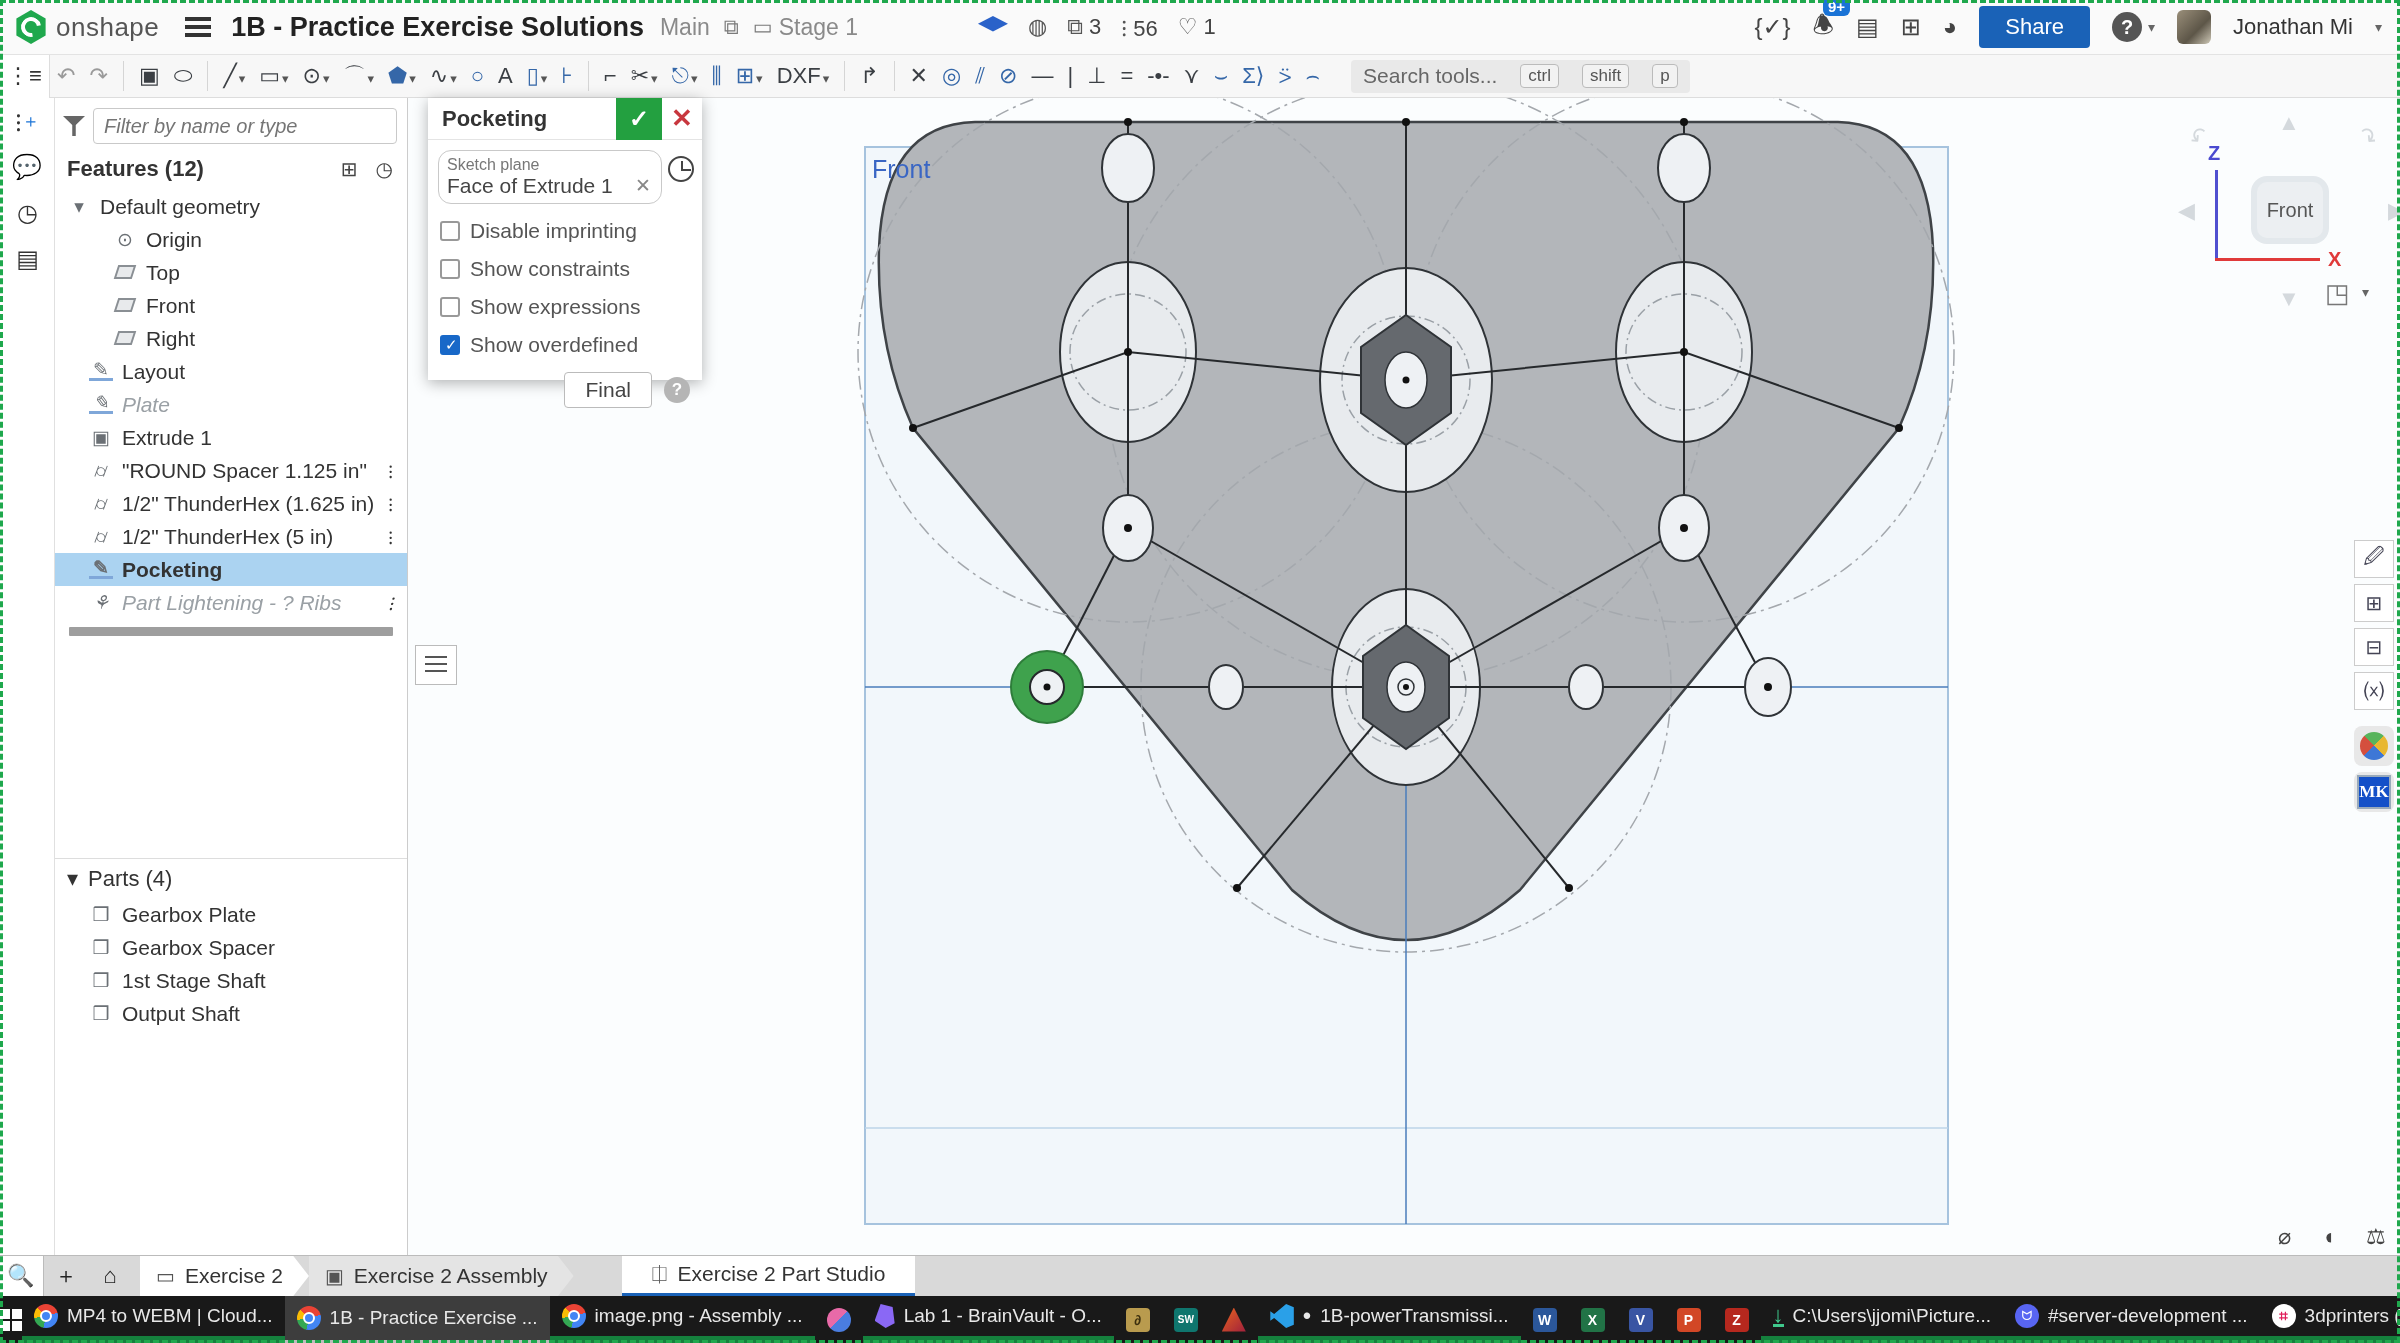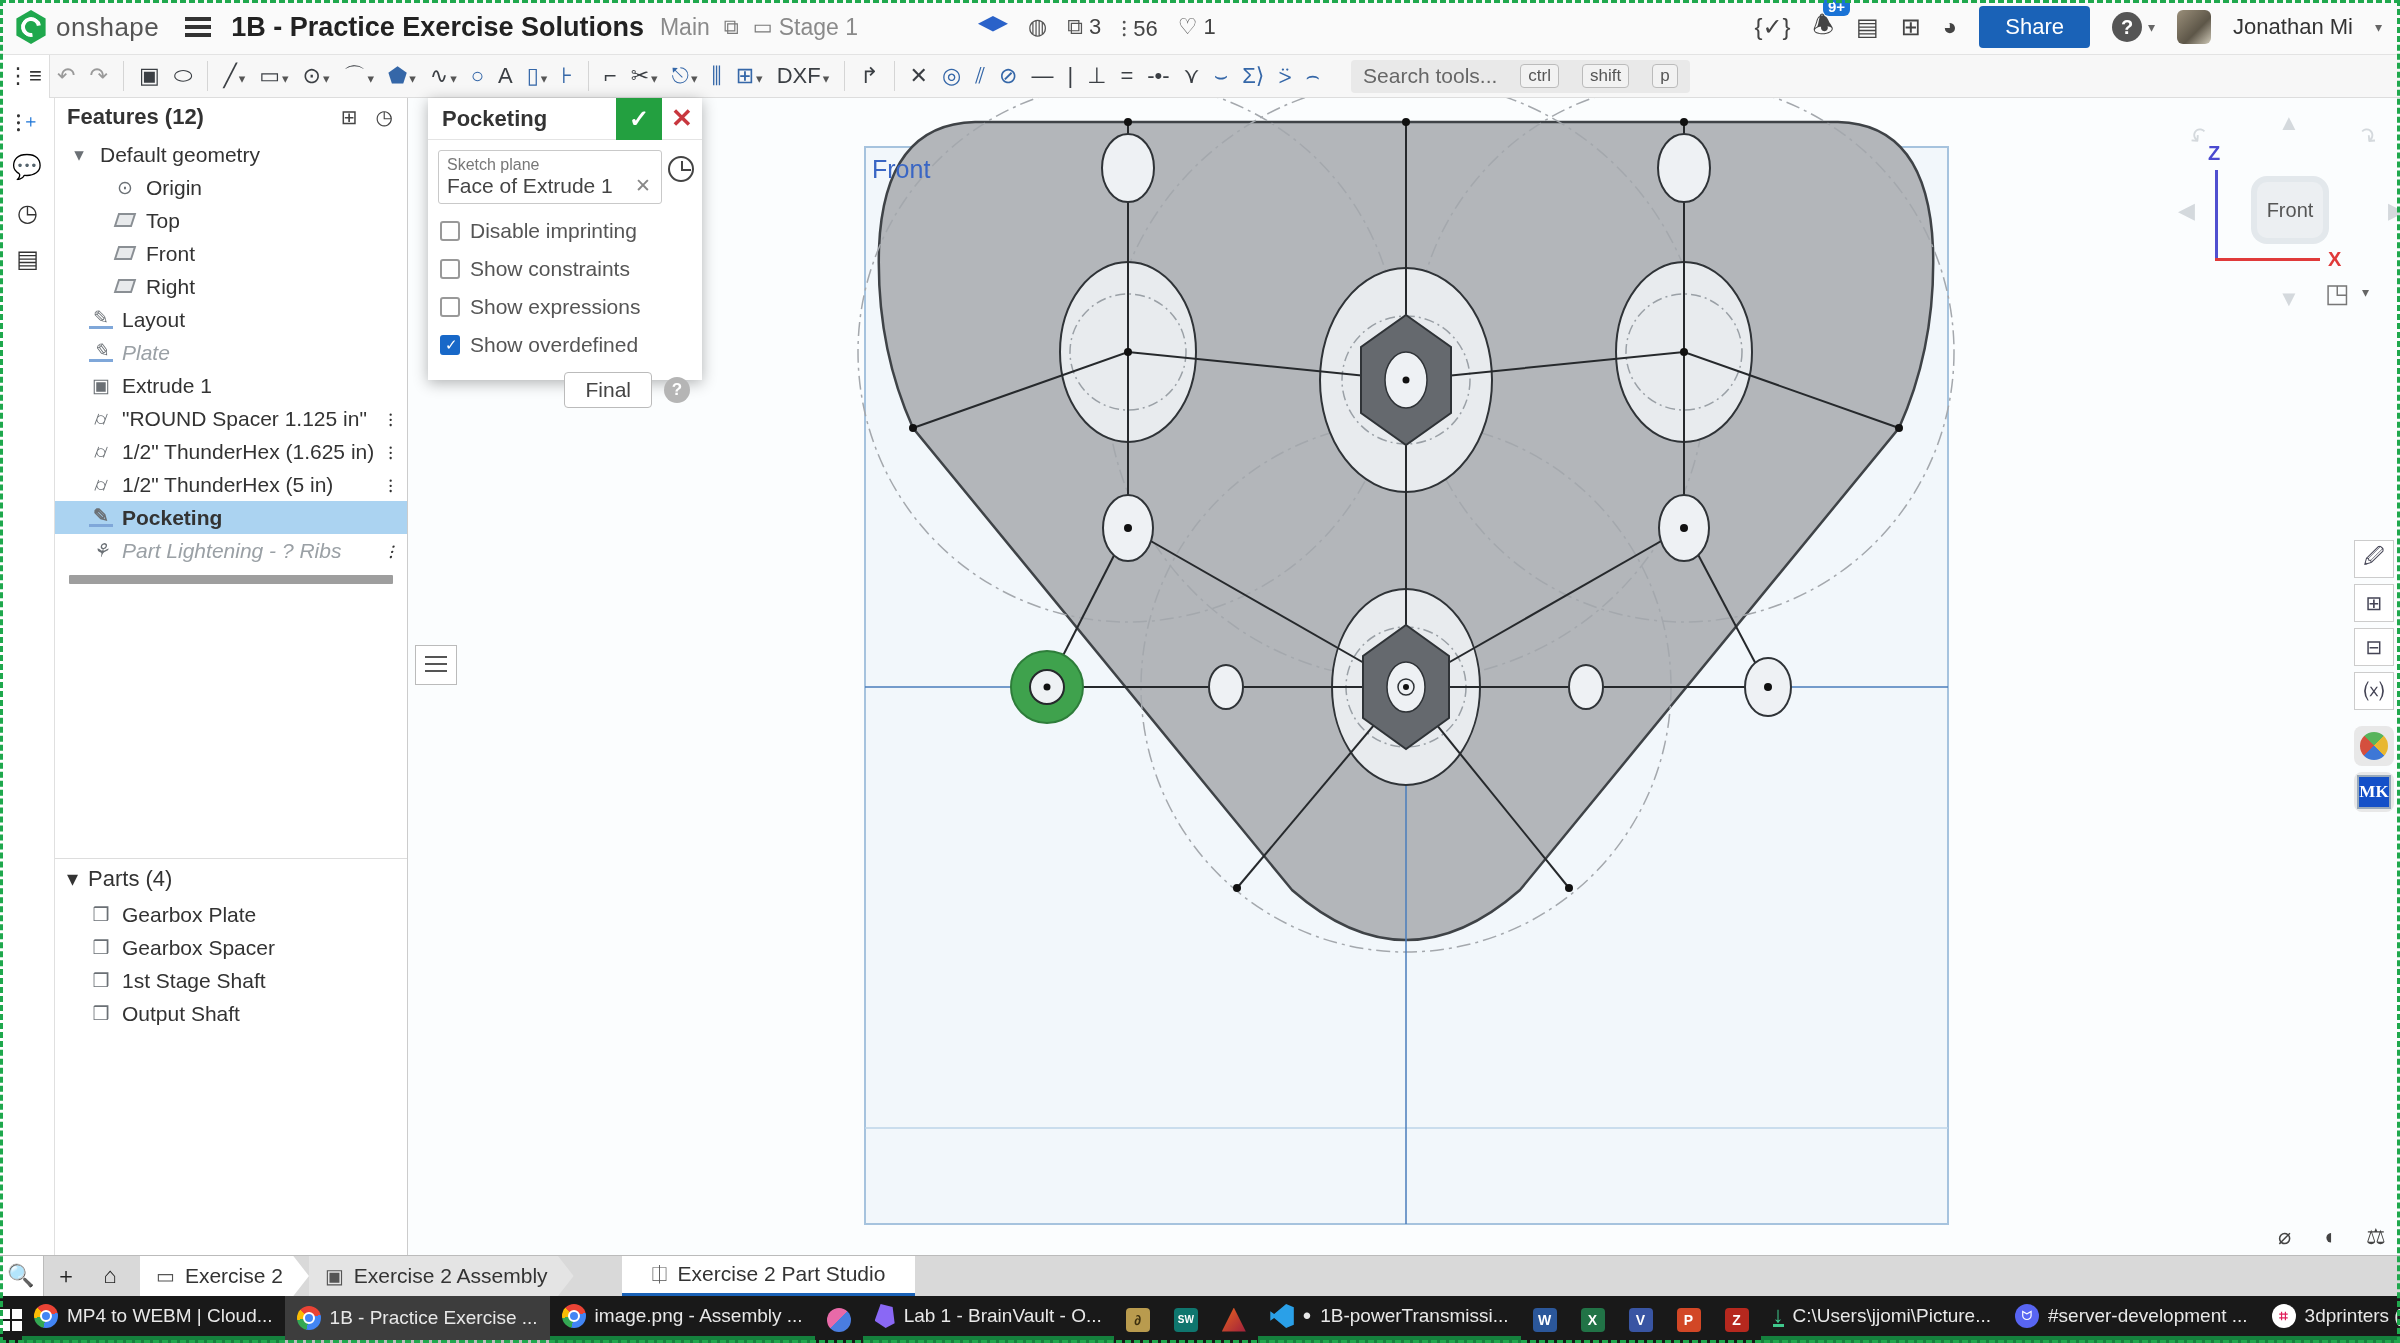--- a/index.html
+++ b/index.html
@@ -106,21 +106,21 @@
   .obsidian { width:20px; height:24px; background:#8a68f5; clip-path:polygon(30% 0,90% 12%,100% 80%,55% 100%,0 70%); flex:none; }
   .designer { background:linear-gradient(135deg,#e86aa8 0 50%,#4a7de0 50% 100%); }
   .matlab { width:24px; height:24px; background:linear-gradient(135deg,#e8641f,#a0203c); clip-path:polygon(50% 0,100% 100%,0 100%); flex:none; }
   .vscode { width:24px; height:24px; background:#2aa0e8; clip-path:polygon(68% 0,100% 14%,100% 86%,68% 100%,18% 58%,2% 70%,2% 30%,18% 42%); flex:none; }
   .dl-arrow { color:#3fc98c; font-size:22px; border-bottom:3px solid #3fc98c; line-height:.9; }
   
   #dialog { position:absolute; left:428px; top:98px; width:274px; height:282px; background:#fff; box-shadow:0 3px 14px rgba(0,0,0,.3); z-index:10; }
   .dlg-head { display:flex; align-items:center; height:42px; border-bottom:1px solid #e4e4e4; padding-left:14px; font-size:22px; font-weight:bold; color:#333; }
   .dlg-check { margin-left:auto; width:46px; height:42px; background:#23a040; color:#fff; font-size:24px; display:flex; align-items:center; justify-content:center; cursor:pointer; }
   .dlg-x { width:40px; height:42px; color:#c8373e; font-size:26px; font-weight:bold; display:flex; align-items:center; justify-content:center; cursor:pointer; }
-  .sp-box { margin:10px 40px 8px 10px; border:1px solid #c9c9c9; border-radius:3px; padding:5px 8px; position:relative; }
+  .sp-box { margin:10px 40px 8px 10px; border:1px solid #c9c9c9; border-radius:13px; padding:5px 8px; position:relative; }
   .sp-label { font-size:16px; color:#777; }
   .sp-val { font-size:21px; color:#444; display:flex; }
   .sp-clear { margin-left:auto; color:#888; cursor:pointer; font-size:19px; padding-right:2px; }
   .clock-ic { position:absolute; right:8px; top:58px; width:26px; height:26px; border:2px solid #444; border-radius:50%; cursor:pointer; }
   .clock-ic::after { content:""; position:absolute; left:11px; top:3px; width:8px; height:8px; border-left:2px solid #444; border-bottom:2px solid #444; }
   .cbrow { display:flex; align-items:center; gap:10px; padding:7px 12px; font-size:21px; color:#555; }
   .cb { width:20px; height:20px; border:2px solid #999; border-radius:3px; background:#fff; flex:none; }
   .cb.on { background:#1868c8; border-color:#1868c8; position:relative; }
   .cb.on::after { content:"✓"; color:#fff; font-size:15px; position:absolute; left:3px; top:-1px; }
   .dlg-foot { display:flex; align-items:center; justify-content:flex-end; gap:12px; padding:8px 12px 0 0; }
@@ -214,20 +214,24 @@
 </div>
 
 <div id="left-strip">
   <div class="strip-ic">⁝<span style="color:#1a73d6;font-size:18px">＋</span></div>
   <div class="strip-ic">💬</div>
   <div class="strip-ic">◷</div>
   <div class="strip-ic">▤</div>
 </div>
 
 <div id="fpanel">
+  <div class="filter-row">
+    <div class="funnel"></div>
+    <input class="filter-input" placeholder="Filter by name or type" style="">
+  </div>
   <div class="feat-head">
     <span>Features (12)</span>
     <span class="hic">⊞</span>
     <span class="hic2">◷</span>
   </div>
   <div class="trow">
       <span class="ticn">▾</span>
       <span>Default geometry</span>
     </div>
   <div class="trow i2">

